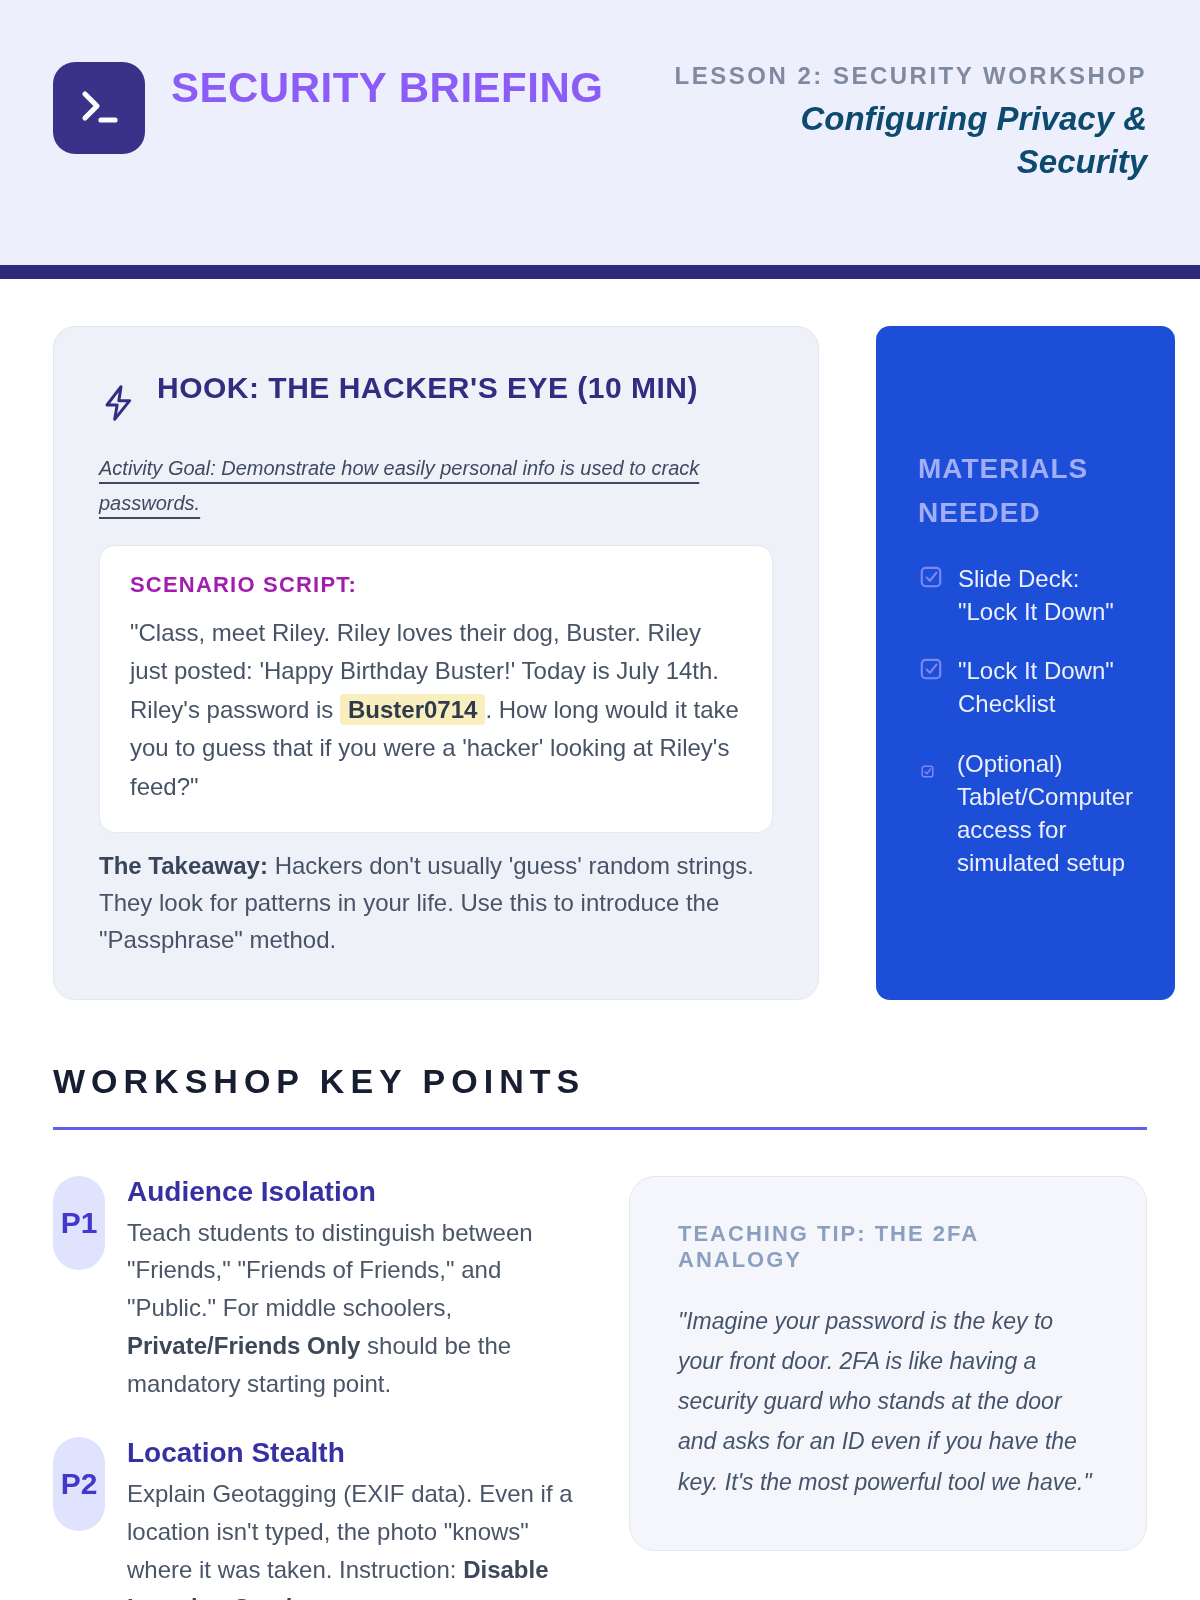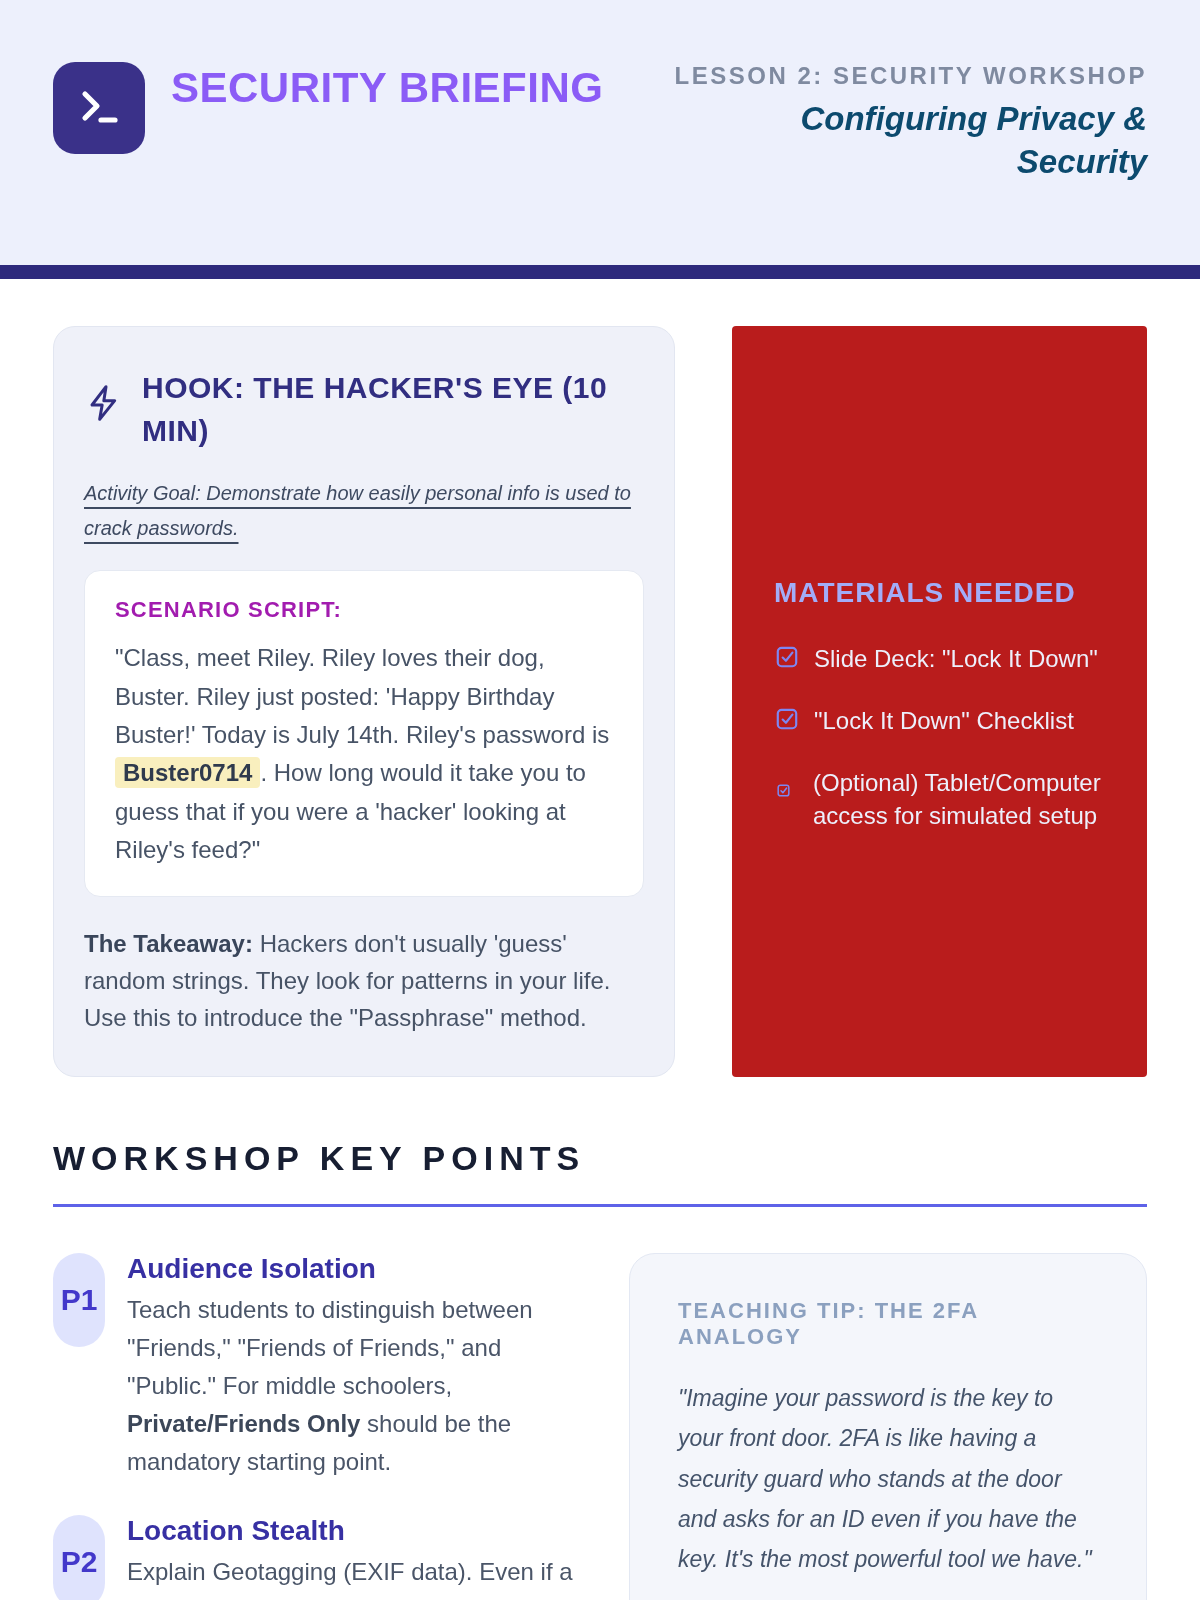--- a/index.html
+++ b/index.html
@@ -47,25 +47,25 @@
     color: #0c4a6e;
   }
   .divider { height: 14px; background: #2e2a7c; }
 
   
   .main { padding: 47px 53px 0 53px; }
 
   .row1 { display: flex; gap: 57px; align-items: stretch; }
 
   .hook-card {
-    width: 622px; flex: none;
+    width: 766px; flex: none;
     background: #eff1f9;
     border: 1.5px solid #e2e6f1;
     border-radius: 22px;
-    padding: 40px 30px;
+    padding: 40px 45px;
   }
   .hook-head { display: flex; gap: 18px; align-items: flex-start; }
   .bolt-wrap { flex: none; margin-top: 16px; }
   .hook-title {
     font-size: 30px; font-weight: bold;
     letter-spacing: 0.5px; line-height: 1.42;
     color: #312e81;
   }
   .goal {
     margin-top: 24px;
@@ -94,30 +94,30 @@
     color: #475366;
   }
   .hl {
     background: #f9efbe;
     color: #2f3a4d;
     font-weight: bold;
     padding: 2px 8px;
     border-radius: 4px;
   }
   .takeaway {
-    margin-top: 28px;
+    margin-top: 14px;
     font-size: 24px; line-height: 1.55;
     color: #475366;
   }
   .takeaway b { color: #39455a; }
 
   .materials {
     flex: 1;
-    background: #b91c1c;
-    border-radius: 4px;
+    background: #1d4ed8;
+    border-radius: 14px;
     padding: 40px 42px;
     display: flex; flex-direction: column; justify-content: center;
   }
   .materials-title {
     font-size: 28px; font-weight: bold;
     letter-spacing: 1px; line-height: 1.6;
     color: #a2adf8;
   }
   .materials-list { list-style: none; margin-top: 26px; }
   .materials-list li {

